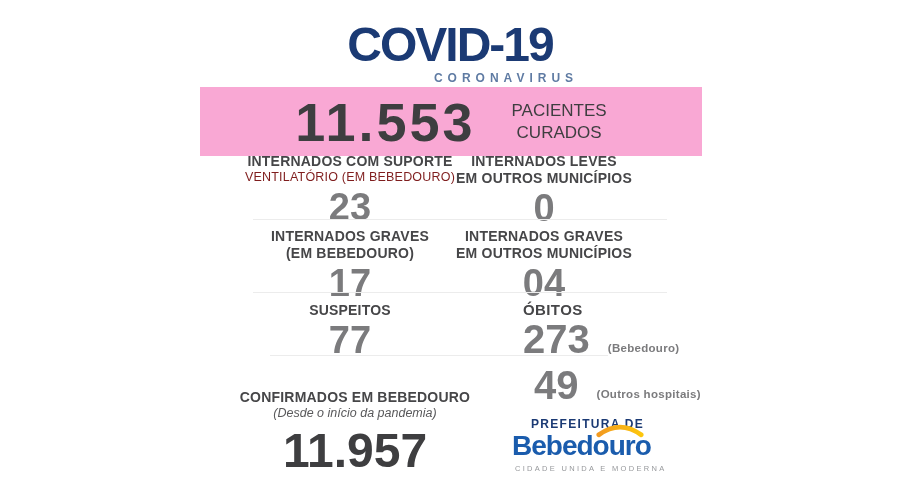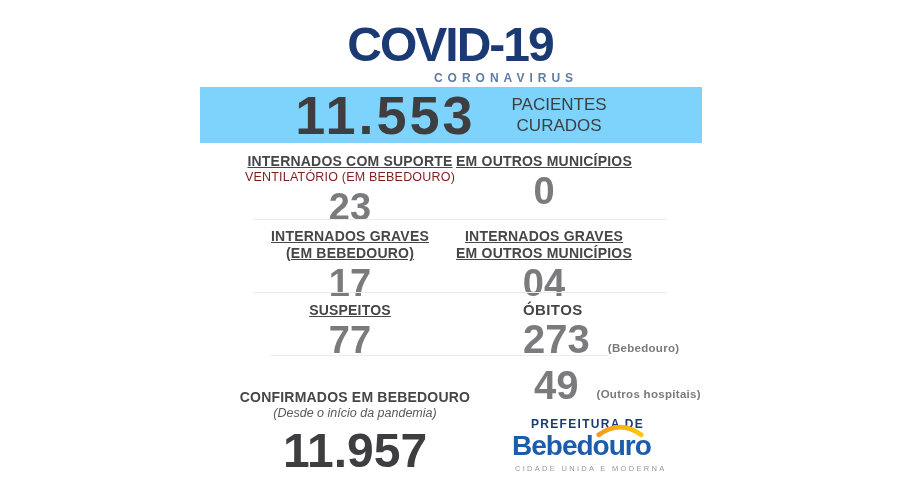--- a/index.html
+++ b/index.html
@@ -14,38 +14,38 @@
     font-size:48px; font-weight:bold; color:#1B3A74;
     letter-spacing:-2px; line-height:1;
   }
   .covid-sub {
     font-size:12px; font-weight:bold; color:#5F7BA3;
     letter-spacing:5px; margin-top:2px; position:relative; left:56px;
   }
 
   
   .banner {
-    position:absolute; left:200px; top:87px; width:502px; height:56px;
-    background:#7dd3fc; display:flex; align-items:center; justify-content:center; gap:36px;
+    position:absolute; left:200px; top:87px; width:502px; height:69px;
+    background:#f9a8d4; display:flex; align-items:center; justify-content:center; gap:36px;
   }
   .banner-value {
     font-size:54px; font-weight:bold; color:#3E3E40; line-height:1; letter-spacing:3px;
   }
   .banner-label {
     font-size:17px; font-weight:normal; color:#3E3E40; line-height:1.25; text-align:center;
   }
 
   
   .stat { position:absolute; width:240px; text-align:center; }
   .colL { left:230px; }
   .colR { left:424px; }
   .r1 { top:153px; }
   .r2 { top:228px; }
   .r3 { top:302px; }
-  .stat-l1 { font-size:14px; font-weight:bold; color:#464648; line-height:1.22; letter-spacing:0.2px;text-decoration:underline; }
+  .stat-l1 { font-size:14px; font-weight:bold; color:#464648; line-height:1.22; letter-spacing:0.2px; }
   .stat-l2 { font-size:12.5px; font-weight:normal; color:#7f1d1d; line-height:1.25; letter-spacing:0.2px; }
   .stat-num { font-size:38px; font-weight:bold; color:#7B7B7D; line-height:1; margin-top:2px; }
 
   .divider { position:absolute; height:1px; background:#ECECEC; }
   .d1 { left:253px; top:219px; width:414px; }
   .d2 { left:253px; top:292px; width:414px; }
   .d3 { left:270px; top:355px; width:338px; }
 
   
   .deaths { position:absolute; left:523px; top:301px; }
@@ -87,20 +87,21 @@
     </span>
   </section>
 
   <div class="stat r1 colL">
     <div class="stat-l1">INTERNADOS COM SUPORTE</div>
     <div class="stat-l2">VENTILATÓRIO (EM BEBEDOURO)</div>
     <div class="stat-num">23</div>
   </div>
 
   <div class="stat r1 colR">
+    <div class="stat-l1">INTERNADOS LEVES</div>
     <div class="stat-l1">EM OUTROS MUNICÍPIOS</div>
     <div class="stat-num">0</div>
   </div>
 
   <div class="divider d1"></div>
 
   <div class="stat r2 colL">
     <div class="stat-l1">INTERNADOS GRAVES</div>
     <div class="stat-l1">(EM BEBEDOURO)</div>
     <div class="stat-num">17</div>

